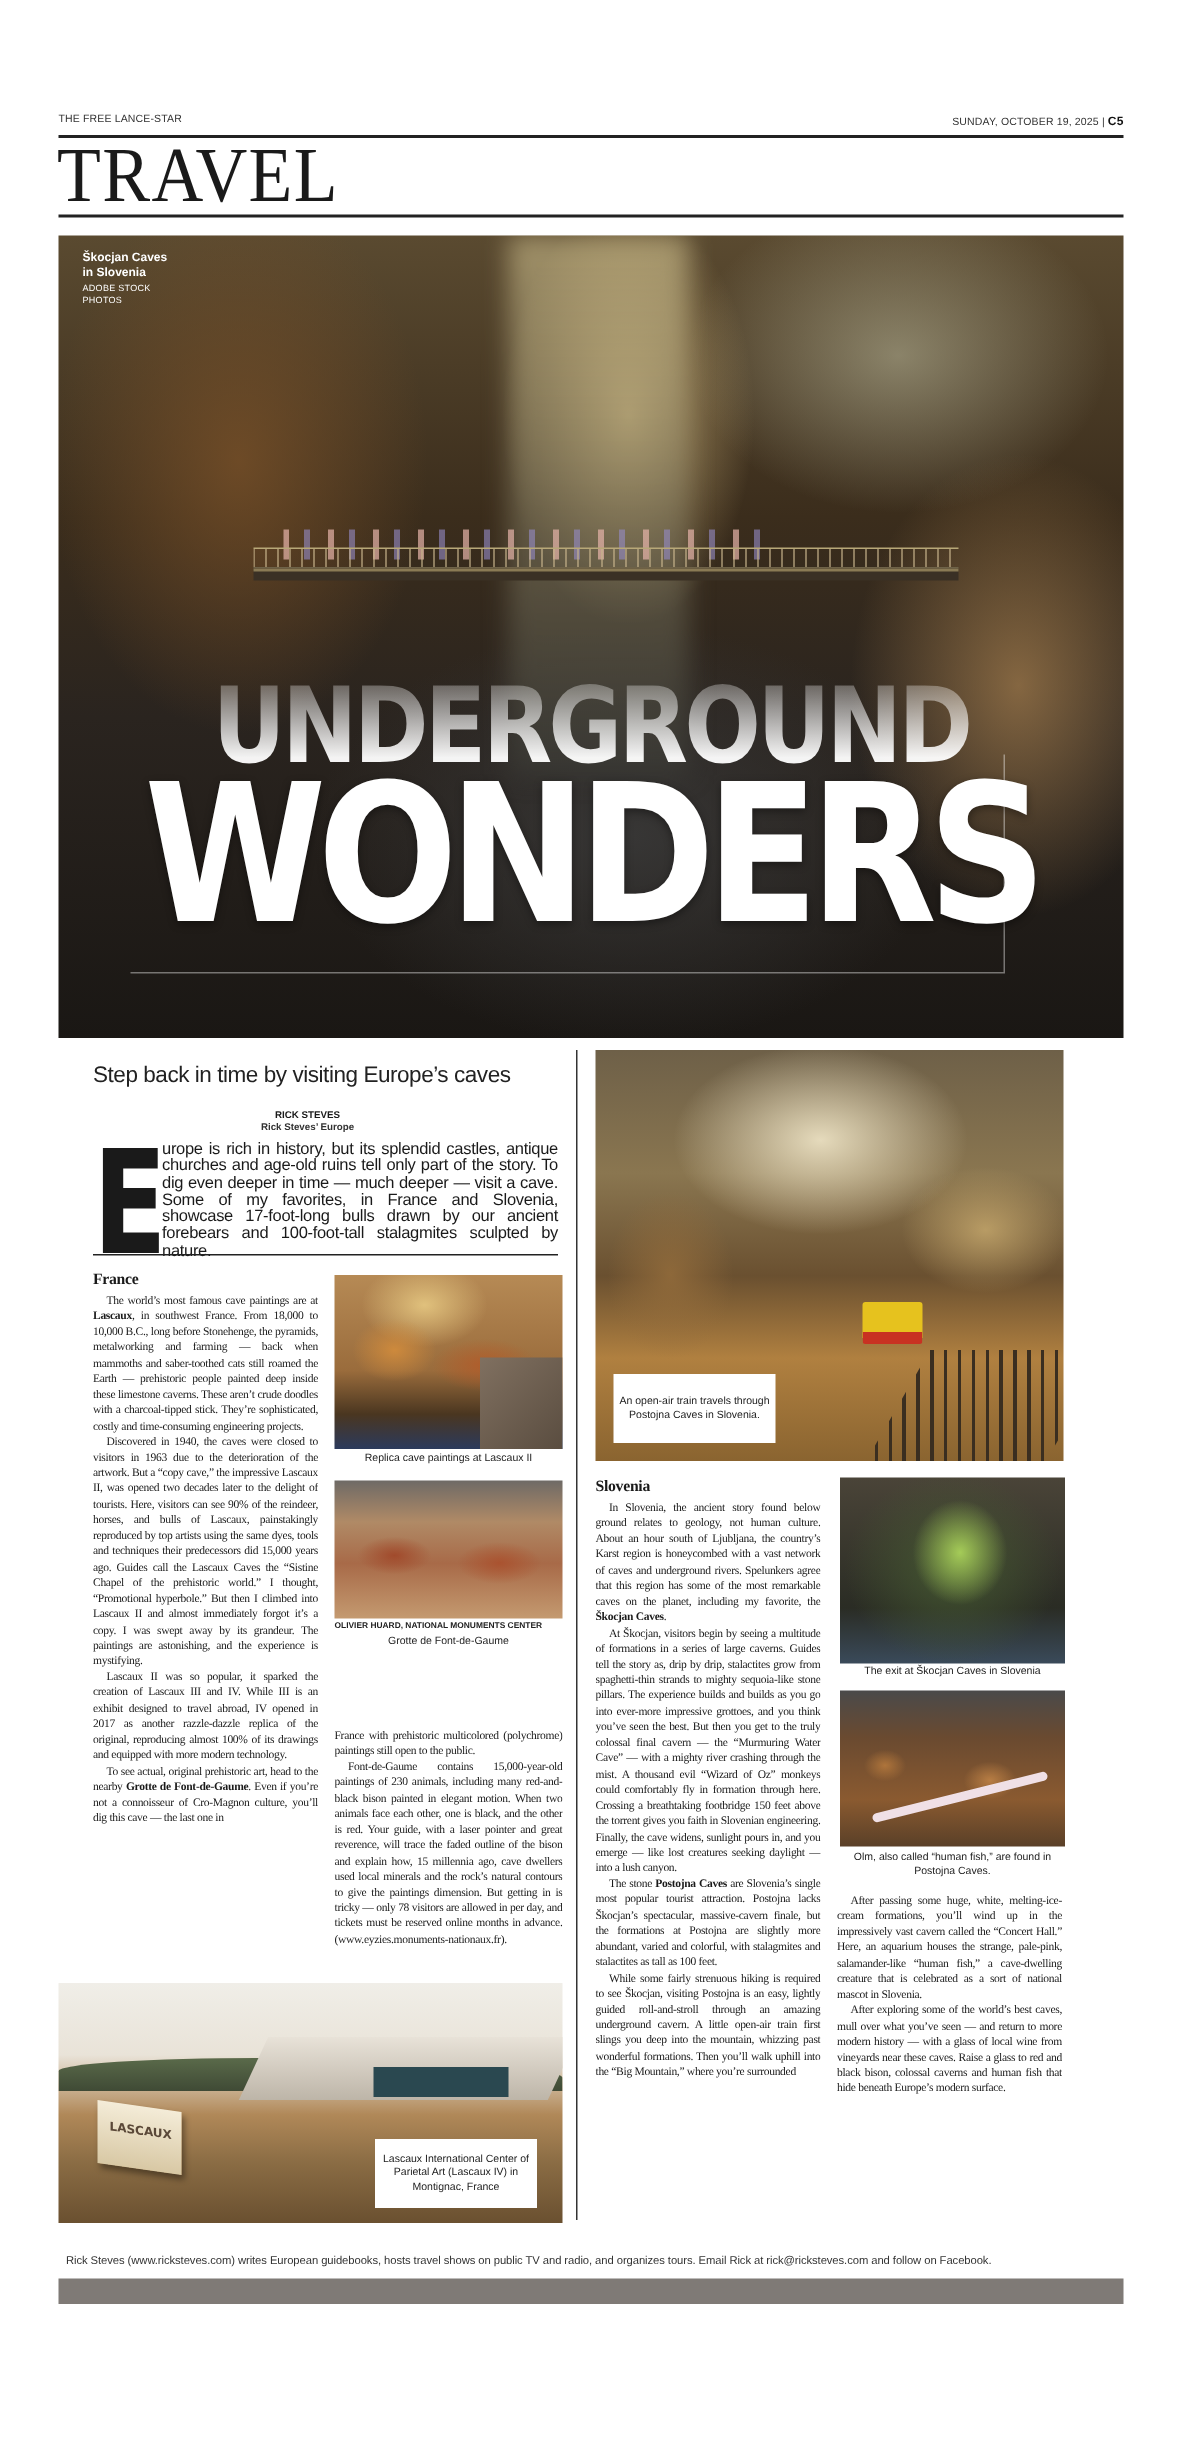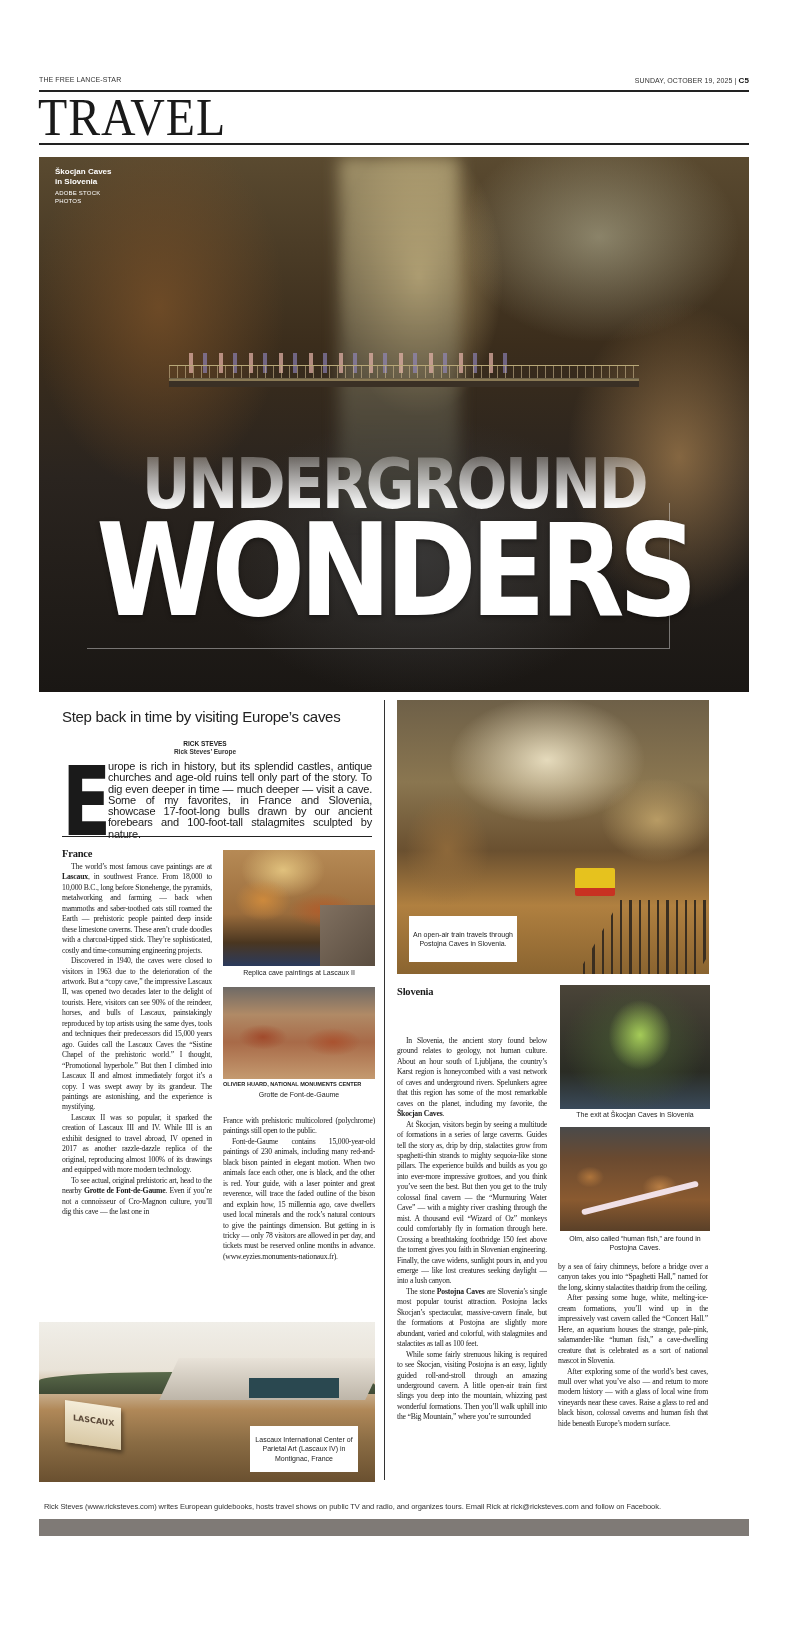--- a/index.html
+++ b/index.html
@@ -48,22 +48,22 @@
   .col-divider { position: absolute; left: 384px; top: 700px; width: 1px; height: 780px; background: #333; }
 
   .h-france, .h-slovenia { position: absolute; font-family: Liberation Serif, serif; font-weight: bold; font-size: 10.5px; color: #1a1a1a; letter-spacing: -0.2px; }
   .h-france { left: 62px; top: 848px; }
   .h-slovenia { left: 397px; top: 986px; }
 
   .body-col { position: absolute; font-family: Liberation Serif, serif; font-size: 7.7px; line-height: 10.45px; text-align: justify; color: #1a1a1a; letter-spacing: -0.2px; }
   .body-col p { text-indent: 9px; }
   .body-col b { font-weight: bold; }
   .col1 { left: 62px; top: 862px; width: 150px; height: 455px; overflow: hidden; }
-  .col2 { left: 223px; top: 1116px; width: 152px; height: 200px; overflow: hidden; }
-  .col3 { left: 397px; top: 1000px; width: 150px; height: 480px; overflow: hidden; margin-top: 36px; }
+  .col2 { left: 223px; top: 1152px; width: 152px; height: 200px; overflow: hidden; }
+  .col3 { left: 397px; top: 1000px; width: 150px; height: 480px; overflow: hidden; }
   .col4 { left: 558px; top: 1262px; width: 150px; height: 220px; overflow: hidden; }
 
   .photo { position: absolute; overflow: hidden; }
   .p-lascaux2 { left: 223px; top: 850px; width: 152px; height: 116px;
     background:
       radial-gradient(ellipse 40px 30px at 40px 50px, rgba(210,140,60,0.9), transparent 70%),
       radial-gradient(ellipse 50px 25px at 100px 60px, rgba(180,90,40,0.85), transparent 70%),
       radial-gradient(ellipse 60px 40px at 60px 20px, rgba(230,200,130,0.9), transparent 70%),
       linear-gradient(180deg, #b68a55 0%, #9a6c3c 55%, #4a3620 80%, #2b3a5c 100%); }
   .p-lascaux2 .rock { position: absolute; right: 0; top: 55px; width: 55px; height: 61px; background: linear-gradient(135deg, #807060, #5a4d40); }
@@ -198,19 +198,18 @@
 </div>
 
 <div class="photo p-exit"></div>
 <div class="cap-exit">The exit at Škocjan Caves in Slovenia</div>
 <div class="photo p-olm">
     <div class="olm"></div>
   </div>
 <div class="cap-olm">Olm, also called “human fish,” are found in Postojna Caves.</div>
 
 <div class="body-col col4">
-  <p style="text-indent:0">by a sea of fairy chimneys, before a bridge over a canyon takes you into “Spaghetti Hall,” named for the long, skinny stalactites thatdrip from the ceiling.</p>
   <p>After passing some huge, white, melting-ice-cream formations, you’ll wind up in the impressively vast cavern called the “Concert Hall.” Here, an aquarium houses the strange, pale-pink, salamander-like “human fish,” a cave-dwelling creature that is celebrated as a sort of national mascot in Slovenia.</p>
-  <p>After exploring some of the world’s best caves, mull over what you’ve also — and return to more modern history — with a glass of local wine from vineyards near these caves. Raise a glass to red and black bison, colossal caverns and human fish that hide beneath Europe’s modern surface.</p>
+  <p>After exploring some of the world’s best caves, mull over what you’ve seen — and return to more modern history — with a glass of local wine from vineyards near these caves. Raise a glass to red and black bison, colossal caverns and human fish that hide beneath Europe’s modern surface.</p>
 </div>
 
 <div class="footer-note">Rick Steves (www.ricksteves.com) writes European guidebooks, hosts travel shows on public TV and radio, and organizes tours. Email Rick at rick@ricksteves.com and follow on Facebook.</div>
 <div class="footer-bar"></div>
 
 </body></html>

